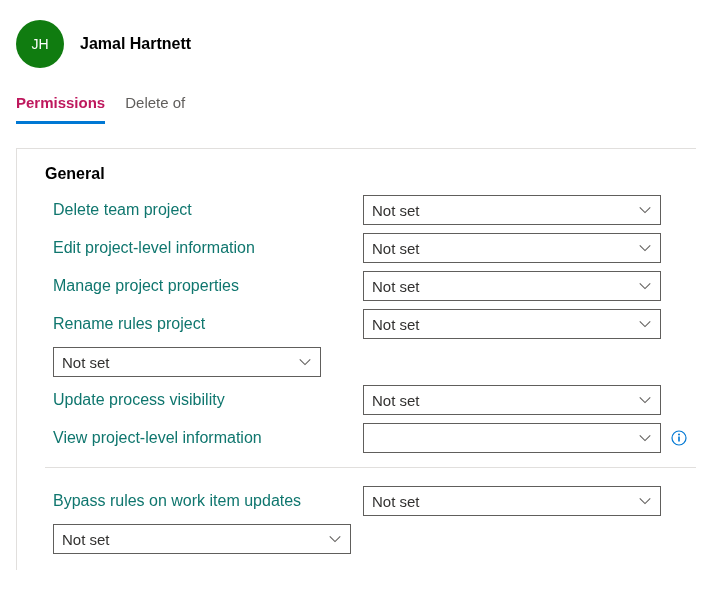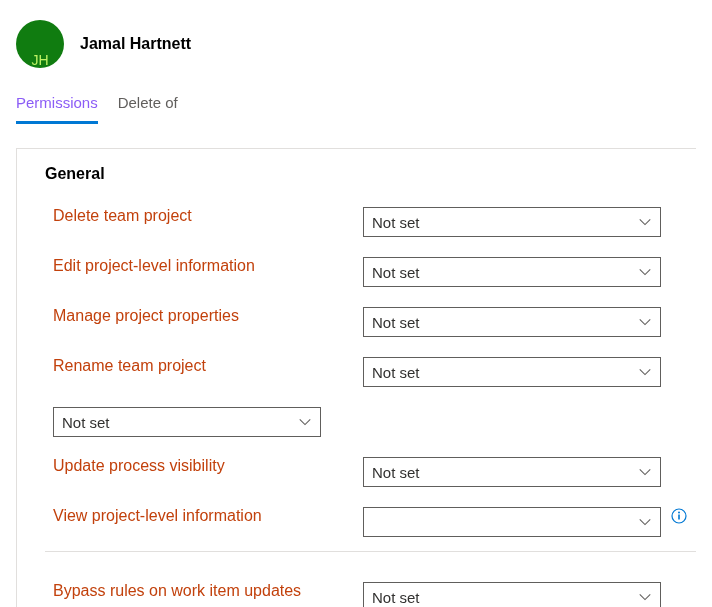--- a/index.html
+++ b/index.html
@@ -20,23 +20,23 @@
       display: flex;
       align-items: center;
       gap: 16px;
       padding: 20px 16px 8px 16px;
     }
     .avatar {
       width: 48px;
       height: 48px;
       border-radius: 50%;
       background: #107c10;
-      color: #bef264;
-      display: flex;
-      align-items: flex-end;
+      color: #ffffff;
+      display: flex;
+      align-items: center;
       justify-content: center;
       font-size: 14px;
       font-weight: 400;
       flex-shrink: 0;
     }
     .user-name {
       font-size: 16px;
       font-weight: 600;
       color: #000;
     }
@@ -46,22 +46,22 @@
       padding: 12px 16px 0 16px;
     }
     .tab {
       padding: 6px 0 10px 0;
       font-size: 15px;
       color: #605e5c;
       cursor: pointer;
       border-bottom: 3px solid transparent;
     }
     .tab.active {
-      color: #8b5cf6;
-      font-weight: 400;
+      color: #be185d;
+      font-weight: 700;
       border-bottom-color: #0078d4;
     }
     .content {
       padding: 24px 16px 0 16px;
     }
     .panel {
       border: 1px solid #e1dfdd;
       border-bottom: none;
       border-right: none;
       padding: 16px 0 12px 0;
@@ -79,32 +79,31 @@
     }
     .perm-row {
       display: flex;
       align-items: center;
       padding: 4px 0 4px 36px;
       min-height: 38px;
     }
     .perm-label {
       flex: 0 0 auto;
       font-size: 16px;
-      color: #c2410c;
+      color: #0f766e;
       padding-right: 12px;
       min-width: 310px;
     }
     .perm-label.wide {
       min-width: 398px;
     }
     .select-wrap {
       position: relative;
       width: 298px;
       flex-shrink: 0;
-      margin-top: 12px;
     }
     .select-wrap.narrow {
       width: 268px;
     }
     .select-box {
       width: 100%;
       height: 30px;
       border: 1px solid #605e5c;
       background: #fff;
       display: flex;
@@ -198,21 +197,21 @@
           <span class="select-chevron">
             <svg viewBox="0 0 16 16" width="14" height="14">
                 <path d="M2 5 L8 11 L14 5" stroke="#605e5c" stroke-width="1.2" fill="none"></path>
               </svg>
           </span>
         </div>
       </div>
     </div>
 
     <div class="perm-row">
-      <div class="perm-label">Rename team project</div>
+      <div class="perm-label">Rename rules project</div>
       <div class="select-wrap">
         <div class="select-box">
           <span>Not set</span>
           <span class="select-chevron">
             <svg viewBox="0 0 16 16" width="14" height="14">
                 <path d="M2 5 L8 11 L14 5" stroke="#605e5c" stroke-width="1.2" fill="none"></path>
               </svg>
           </span>
         </div>
       </div>

